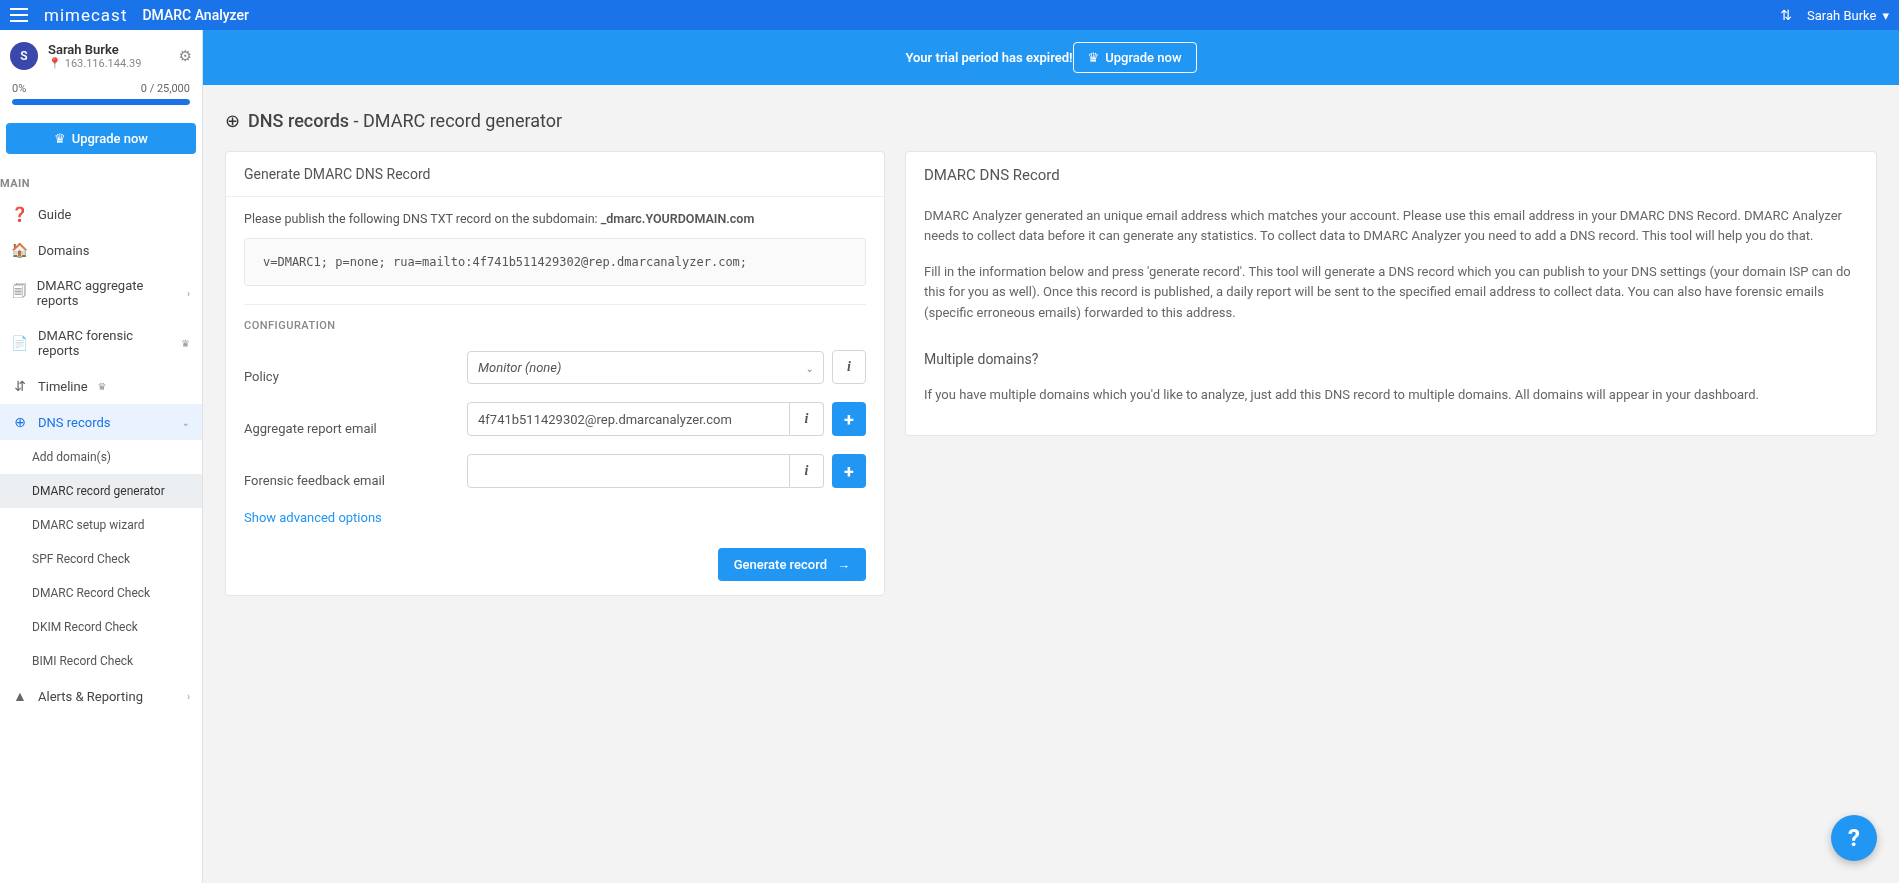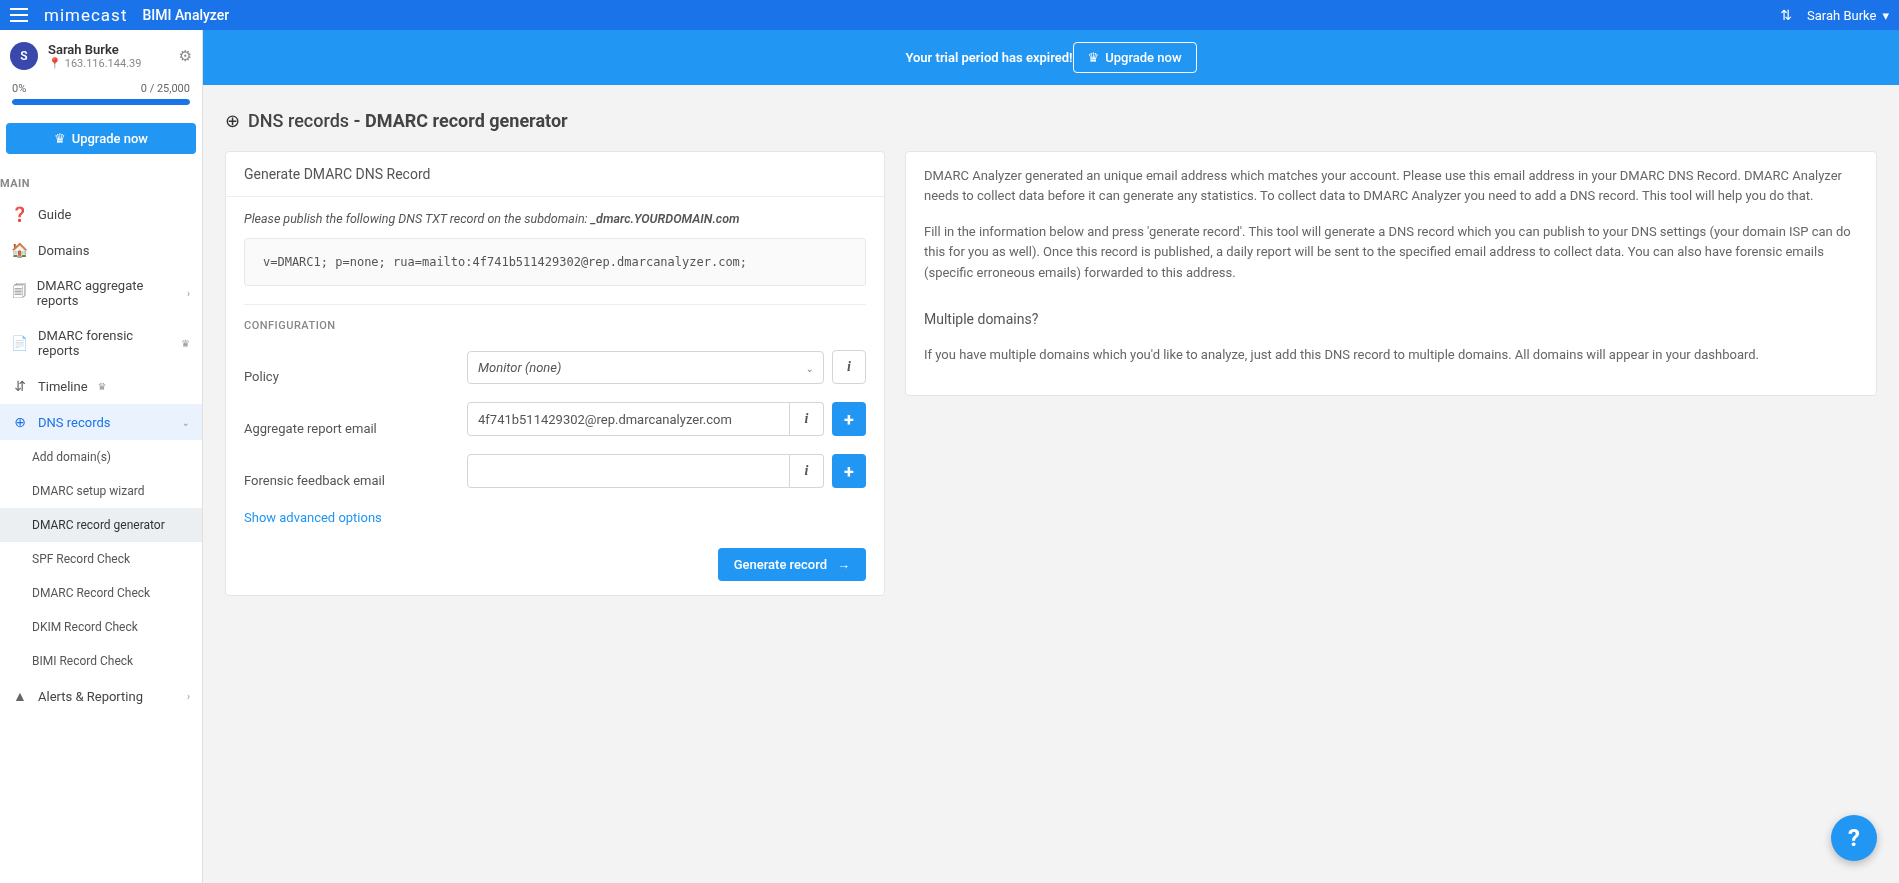--- a/index.html
+++ b/index.html
@@ -33,30 +33,30 @@
 .nav-chev{ margin-left:auto; font-size:10px; color:#999;}
 .sub-item{ padding:10px 12px 10px 32px; font-size:12px; color:#555; cursor:pointer;}
 .sub-item.active{ background:#eceff1; color:#333;}
 .crown{ font-size:10px; color:#999;}
 .main{ flex:1; display:flex; flex-direction:column; overflow:hidden;}
 .banner{ background:#2196f3; color:#fff; padding:12px 0; display:flex; align-items:center; justify-content:center; font-size:13px; font-weight:600;}
 .upgrade-btn{ border:1px solid #fff; background:transparent; color:#fff; padding:7px 14px; border-radius:4px; font-size:13px; font-weight:500; cursor:pointer; display:flex; align-items:center; gap:6px;}
 .content{ padding:25px 22px; overflow-y:auto; flex:1;}
 .page-title{ font-size:18px; color:#444; margin-bottom:20px; display:flex; align-items:center; gap:8px;}
 .page-title .strong{ font-weight:500;}
-.page-title .light{ font-weight:700;}
+.page-title .light{ font-weight:400;}
 .globe-ico{ font-size:18px; color:#333;}
 .cols{ display:flex; gap:20px; align-items:flex-start;}
 .card{ background:#fff; border:1px solid #e5e5e5; border-radius:4px;}
 .left-card{ flex:0 0 660px;}
 .right-card{ flex:1;}
 .card-header{ padding:14px 18px; font-size:14px; color:#555; border-bottom:1px solid #eee;}
 .right-card .card-header{ border-bottom:none; padding-bottom:8px; font-size:15px; color:#555;}
 .card-body{ padding:14px 18px;}
-.instruction{ font-size:12.5px; color:#555; margin-bottom:12px;font-style:italic;}
+.instruction{ font-size:12.5px; color:#555; margin-bottom:12px;}
 .instruction .sub{ font-weight:600;}
 .code-box{ background:#fafafa; border:1px solid #e8e8e8; border-radius:3px; padding:16px 18px; font-family:Menlo,Consolas,monospace; font-size:12px; color:#555; margin-bottom:18px;}
 .divider{ border-top:1px solid #eee; margin:0 0 14px;}
 .config-label{ font-size:11px; color:#888; font-weight:500; letter-spacing:0.5px; margin-bottom:18px;}
 .form-row{ display:flex; align-items:flex-end; margin-bottom:18px; gap:8px;}
 .form-label{ width:215px; font-size:13px; color:#555; flex-shrink:0;}
 .select-wrap, .input-wrap{ position:relative; flex:1;}
 .select, .text-input{ width:100%; border:1px solid #d5d5d5; border-radius:4px; padding:8px 10px; font-size:13px; color:#555; background:#fff;}
 .select{ appearance:none; padding-right:22px;font-style:italic;}
 .select-arrow{ position:absolute; right:10px; top:50%; transform:translateY(-50%); font-size:10px; color:#888; pointer-events:none;}
@@ -76,21 +76,21 @@
 </head>
 <body>
 
 <div class="topbar">
   <div class="menu-icon">
       <span></span>
       <span></span>
       <span></span>
     </div>
   <div class="logo">mimecast</div>
-  <div class="app-title">BIMI Analyzer</div>
+  <div class="app-title">DMARC Analyzer</div>
   <div class="topbar-right">
     <div class="cycle-icon">⇅</div>
     <div class="user-drop">
       <span>Sarah Burke</span>
       <span>▾</span>
     </div>
   </div>
 </div>
 
 <div class="layout">
@@ -144,22 +144,22 @@
       <span class="nav-ico">⇵</span>
       <span>Timeline</span>
       <span class="crown">♛</span>
     </div>
     <div class="nav-item active">
       <span class="nav-ico">⊕</span>
       <span>DNS records</span>
       <span class="nav-chev">⌄</span>
     </div>
     <div class="sub-item">Add domain(s)</div>
+    <div class="sub-item active">DMARC record generator</div>
     <div class="sub-item">DMARC setup wizard</div>
-    <div class="sub-item active">DMARC record generator</div>
     <div class="sub-item">SPF Record Check</div>
     <div class="sub-item">DMARC Record Check</div>
     <div class="sub-item">DKIM Record Check</div>
     <div class="sub-item">BIMI Record Check</div>
 
     <div class="nav-item">
       <span class="nav-ico">▲</span>
       <span>Alerts &amp; Reporting</span>
       <span class="nav-chev">›</span>
     </div>
@@ -230,20 +230,21 @@
             <div class="gen-row">
               <button class="gen-btn">
                 <span>Generate record</span>
                 <span>→</span>
               </button>
             </div>
           </div>
         </div>
 
         <div class="card right-card">
+          <div class="card-header">DMARC DNS Record</div>
           <div class="card-body">
             <p class="info-para">DMARC Analyzer generated an unique email address which matches your account. Please use this email address in your DMARC DNS Record. DMARC Analyzer needs to collect data before it can generate any statistics. To collect data to DMARC Analyzer you need to add a DNS record. This tool will help you do that.</p>
             <p class="info-para">Fill in the information below and press 'generate record'. This tool will generate a DNS record which you can publish to your DNS settings (your domain ISP can do this for you as well). Once this record is published, a daily report will be sent to the specified email address to collect data. You can also have forensic emails (specific erroneous emails) forwarded to this address.</p>
             <div class="info-h">Multiple domains?</div>
             <p class="info-para">If you have multiple domains which you'd like to analyze, just add this DNS record to multiple domains. All domains will appear in your dashboard.</p>
           </div>
         </div>
       </div>
     </div>
   </div>

